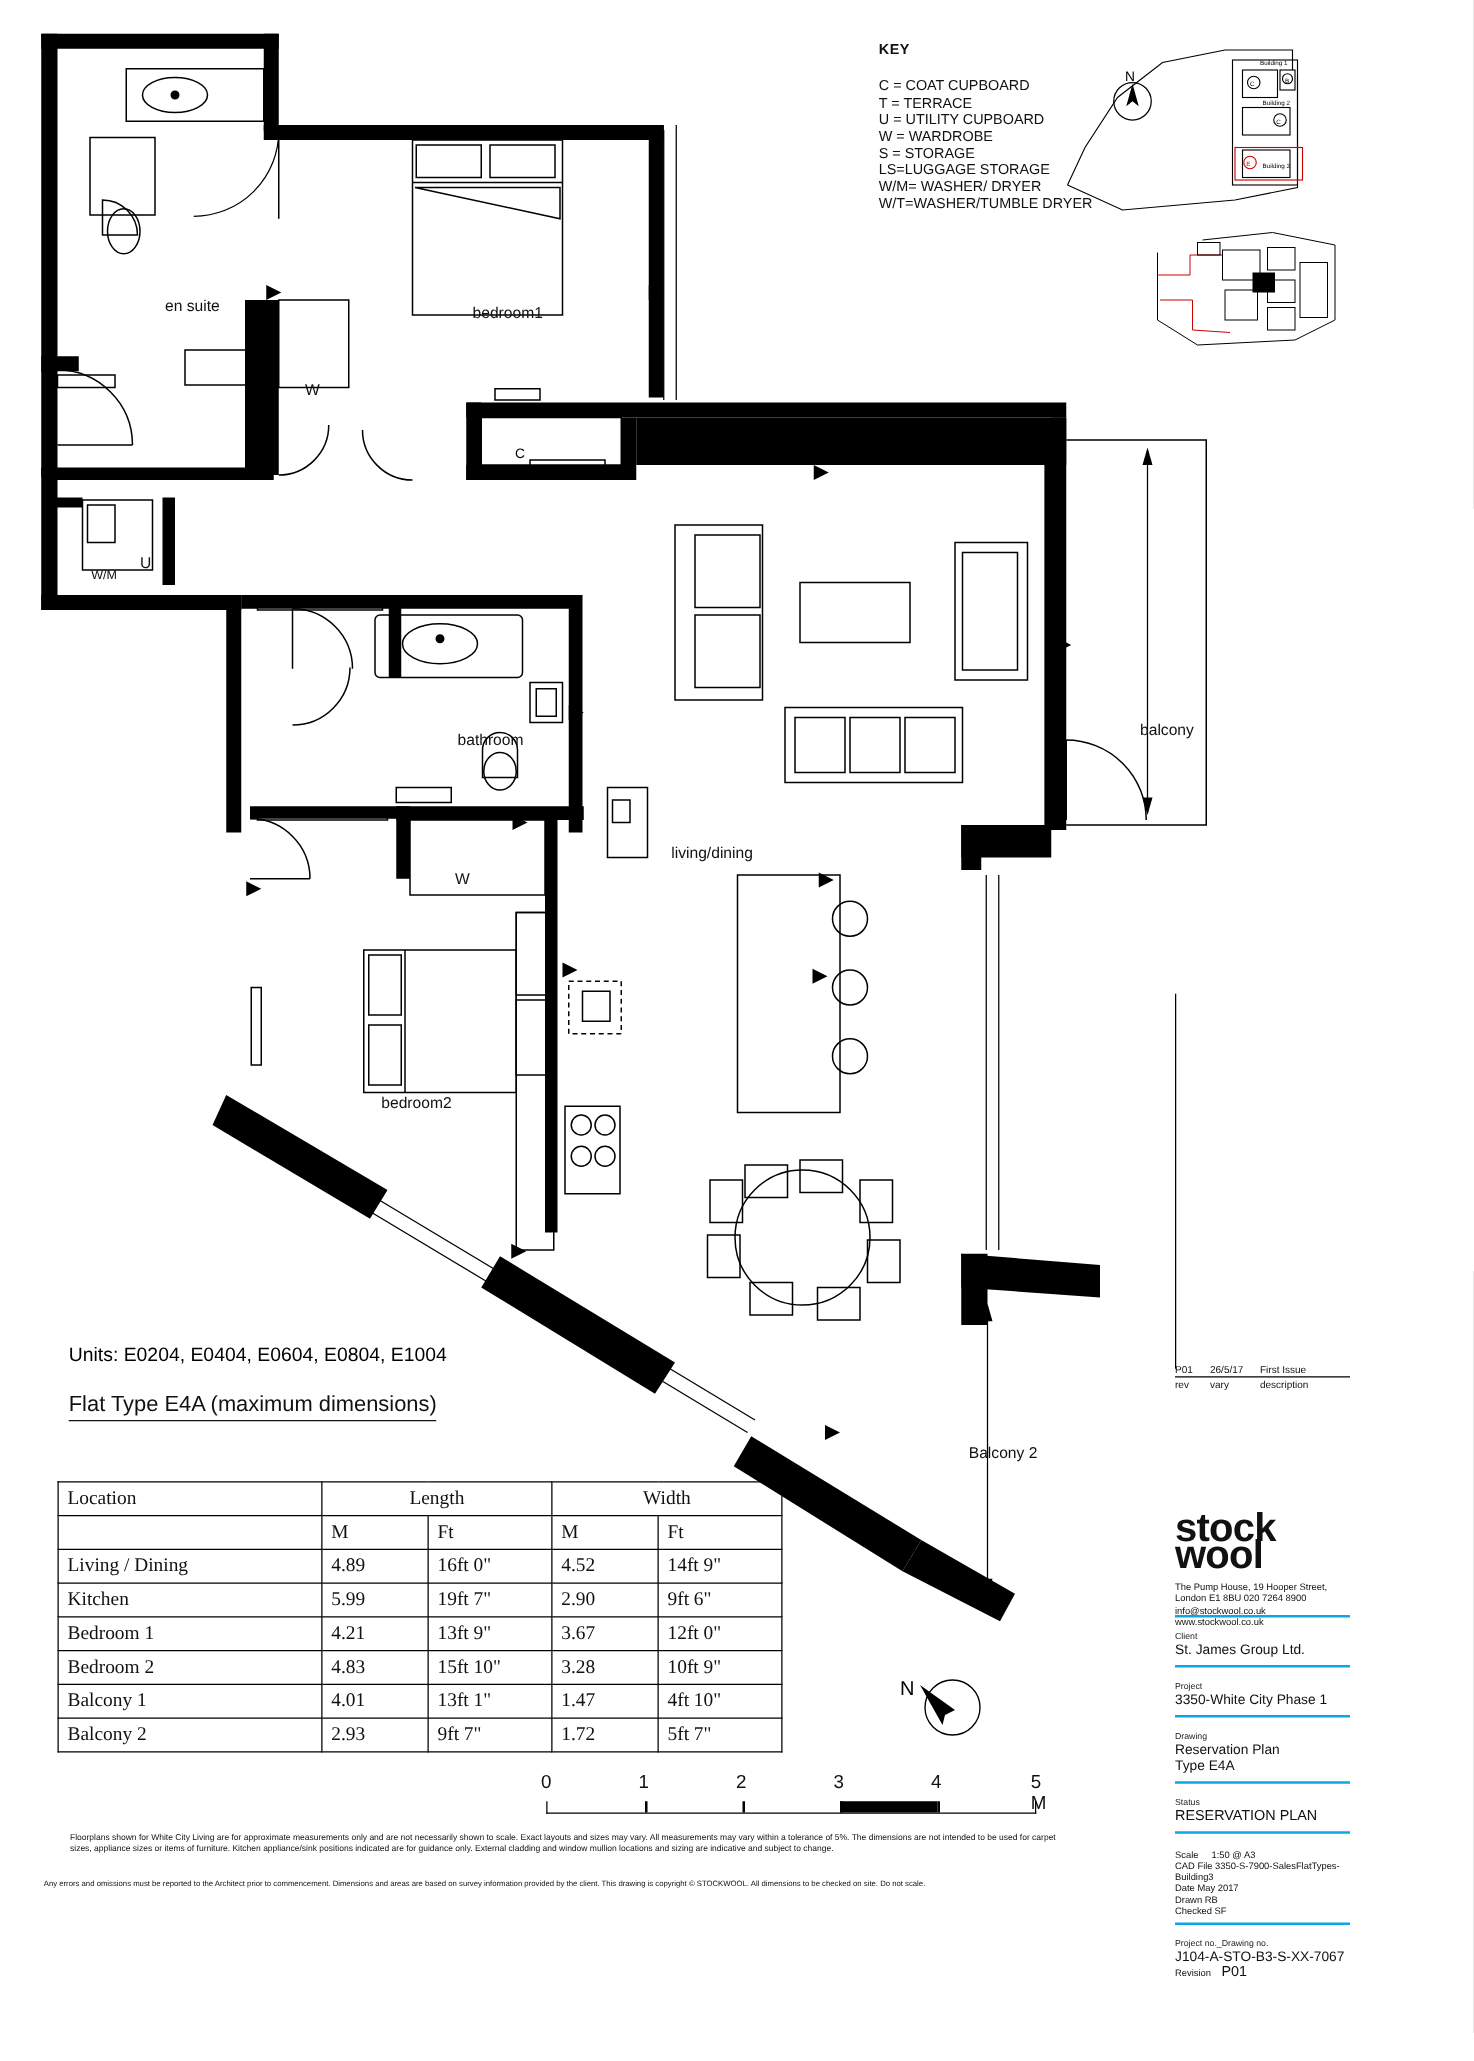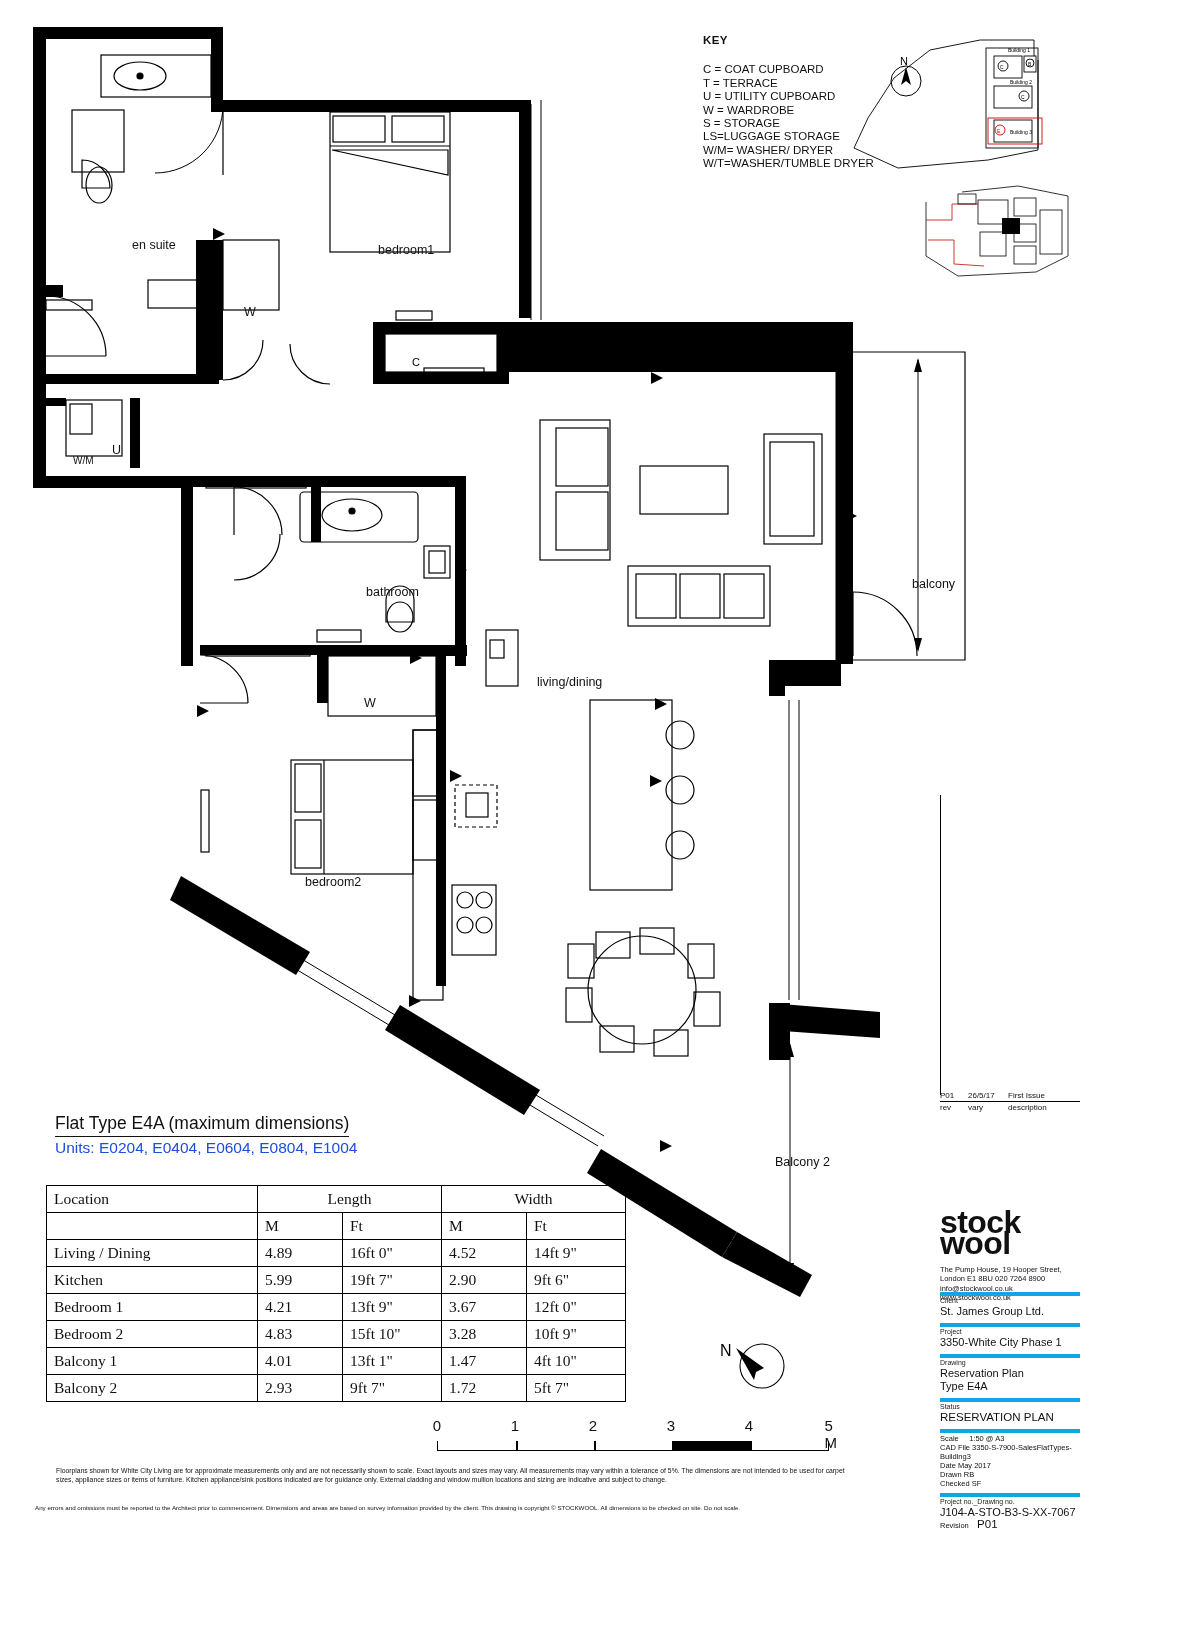--- a/index.html
+++ b/index.html
@@ -16,21 +16,21 @@
   .compass-top{position:absolute;left:884px;top:55px;width:44px;height:44px;}
   .compass-bot{position:absolute;left:718px;top:1328px;width:72px;height:72px;}
 
   
   .sitekey{position:absolute;left:848px;top:30px;width:230px;height:140px;}
   .keyplan{position:absolute;left:918px;top:180px;width:160px;height:100px;}
 
   
   .flat-title{position:absolute;left:55px;top:1113px;font-size:17.5px;color:#111;}
   .flat-title u{text-decoration:none;border-bottom:1.3px solid #111;padding-bottom:2px;display:inline-block;}
-  .flat-units{position:absolute;left:55px;top:1139px;font-size:15.5px;color:#1d4ed8;}
+  .flat-units{position:absolute;left:55px;top:1076px;font-size:15.5px;color:#000000;}
 
   
   table.dims{position:absolute;left:46px;top:1185px;border-collapse:collapse;font-size:15.5px;color:#111;font-family:Liberation Serif, serif;}
   table.dims td,table.dims th{border:1px solid #000;padding:3px 7px;font-weight:normal;text-align:left;height:20px;}
   table.dims .c-loc{width:196px;}
   table.dims .c-m{width:70px;}
   table.dims .c-ft{width:84px;}
   table.dims .hdr-center{text-align:center;}
 
   
@@ -46,21 +46,21 @@
   .revbox .row{display:flex;gap:6px;padding:1px 0;}
   .revbox .r1{width:22px;}
   .revbox .r2{width:34px;}
 
   .vline{position:absolute;left:940px;top:795px;width:1px;height:300px;background:#000;}
 
   
   .logo{position:absolute;left:940px;top:1212px;font-size:32px;font-weight:bold;line-height:21px;color:#111;letter-spacing:-.6px;}
   .addr{position:absolute;left:940px;top:1265px;font-size:7.5px;line-height:9.4px;color:#111;}
   .tblock{position:absolute;left:940px;top:1292px;width:140px;font-size:11px;color:#111;}
-  .tblock .sec{border-top:4px solid #0ea5e9;padding-top:1px;margin-bottom:5px;}
+  .tblock .sec{border-top:2px solid #0ea5e9;padding-top:12px;margin-bottom:5px;}
   .tblock .cap{font-size:7px;color:#222;line-height:8px;}
   .tblock .val{font-size:11px;line-height:13px;}
   .tblock .small{font-size:7.5px;line-height:9px;}
   .tblock .big{font-size:11.5px;}
   .tblock .num{font-size:11px;}
 
   
   .notes{position:absolute;left:56px;top:1466px;width:790px;font-size:6.8px;line-height:9.2px;color:#111;}
   .notes2{position:absolute;left:35px;top:1504px;width:900px;font-size:6.2px;line-height:8px;color:#111;}
 

